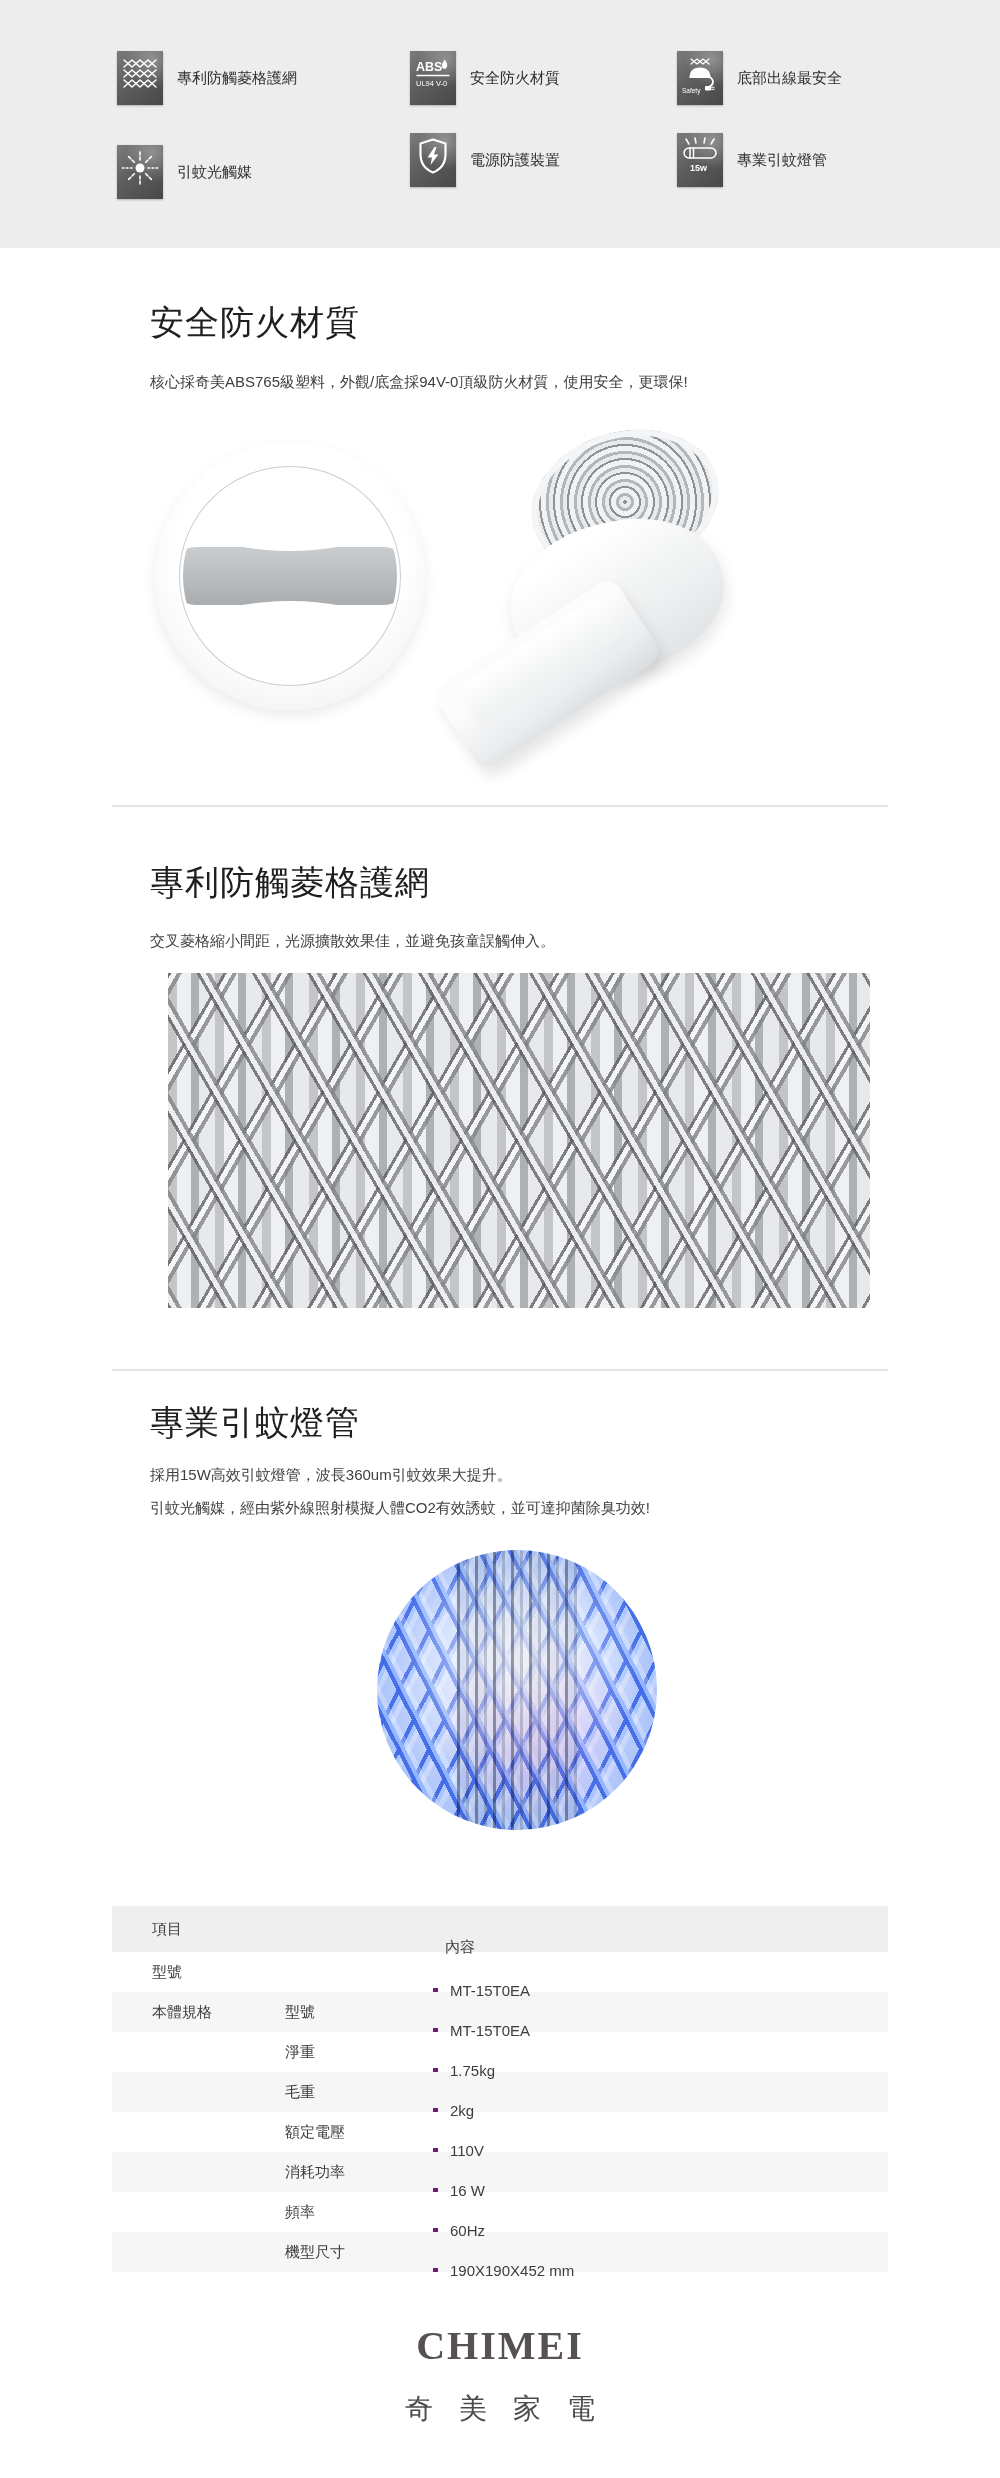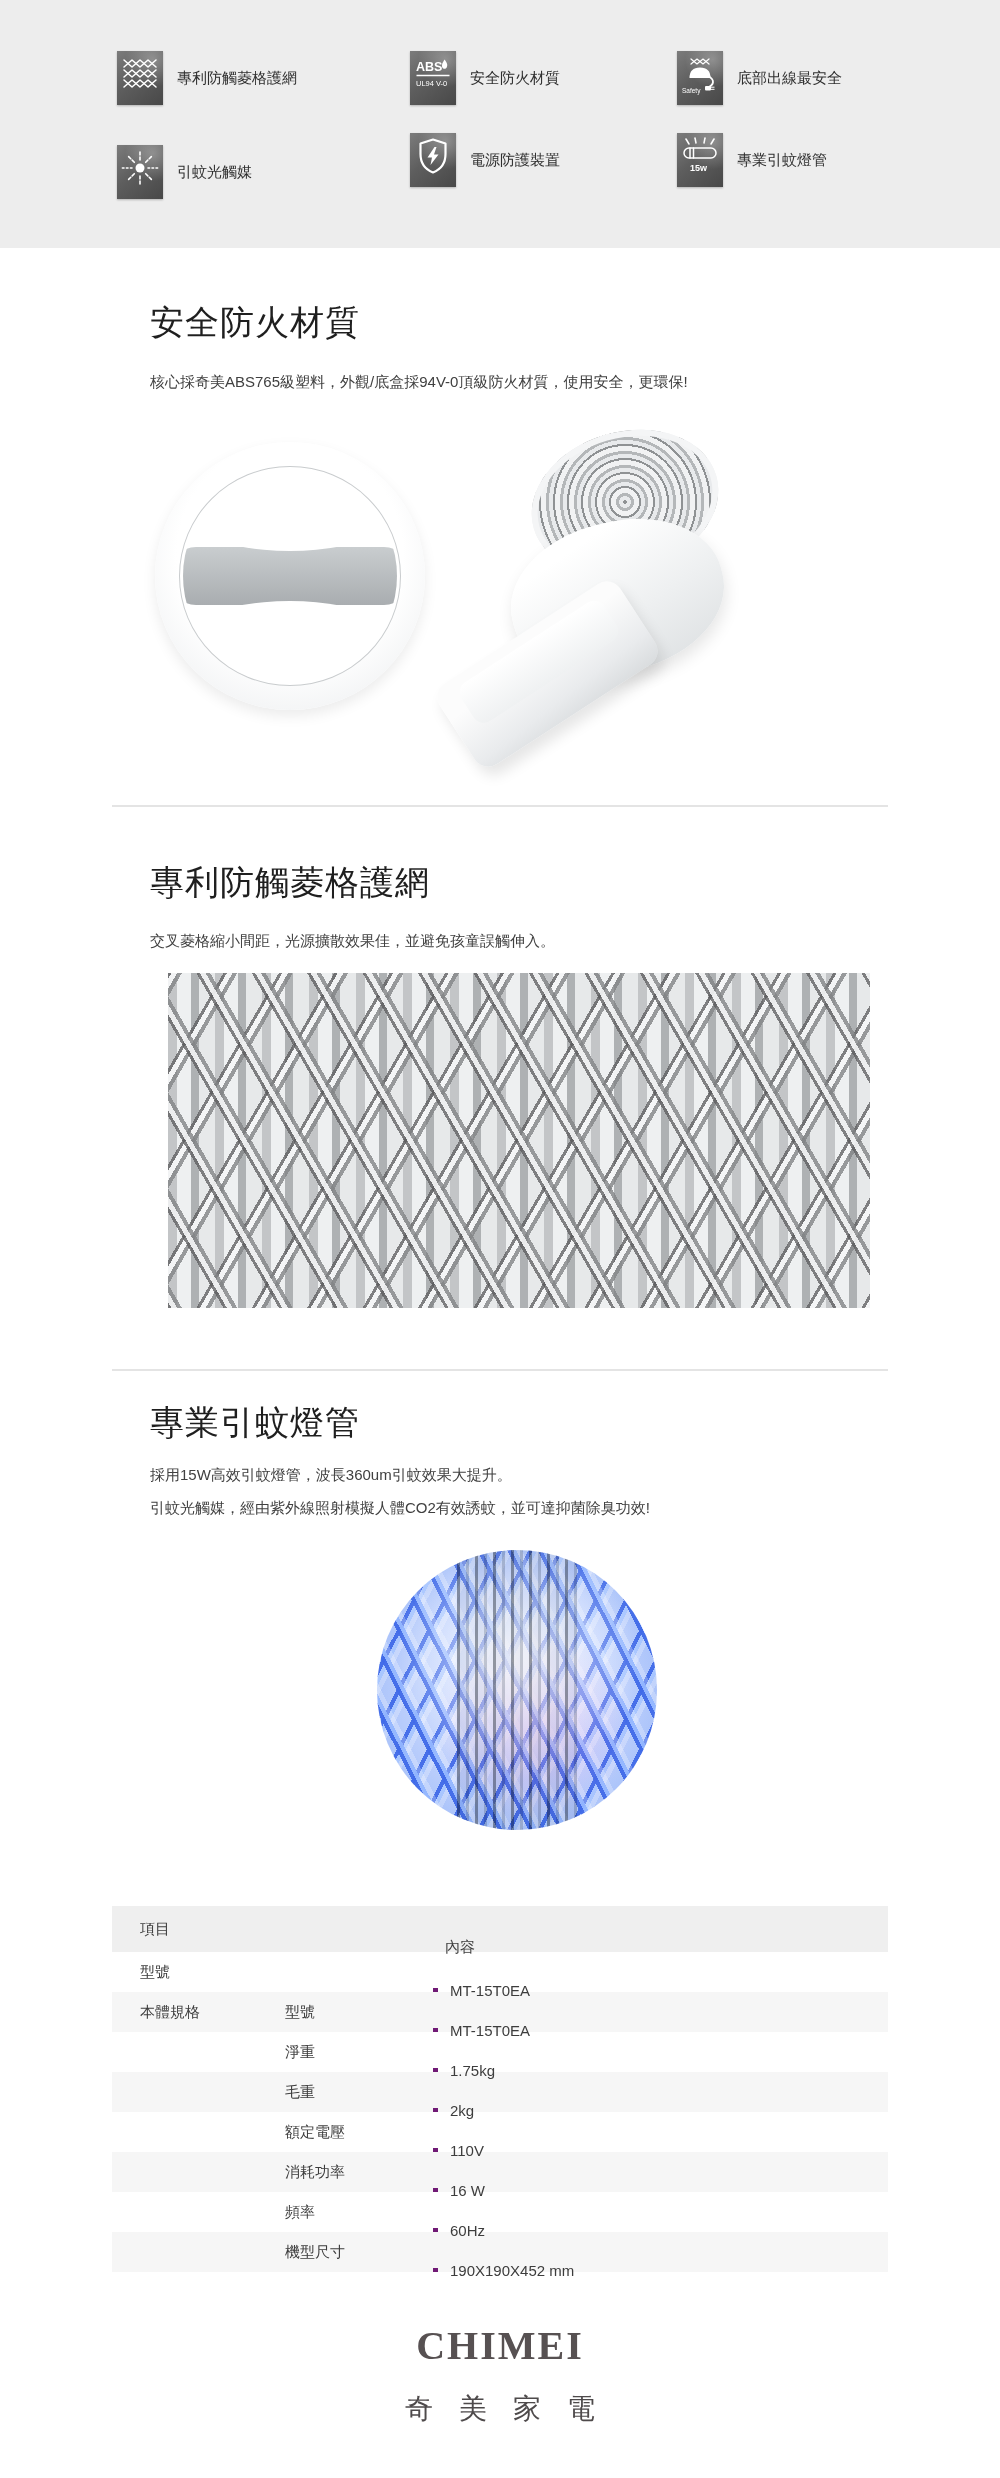--- a/index.html
+++ b/index.html
@@ -69,21 +69,21 @@
   .lamp-core{position:absolute;left:50%;top:0;width:120px;height:100%;margin-left:-60px;opacity:.8;
     background:repeating-linear-gradient(90deg, #7e838a 0 3px, #eceef2 3px 9px, #b9bec6 9px 12px, #f4f5f8 12px 18px);
     mix-blend-mode:multiply;}
 
   
   .spec-table{position:absolute;left:112px;top:1906px;width:776px;font-size:15px;color:#3d3d3d;}
   .spec-row{display:flex;align-items:stretch;height:40px;}
   .spec-row.header{height:46px;background:#efefef;}
   .spec-row.stripe{background:#f6f6f6;}
   .cell{display:flex;align-items:center;box-sizing:border-box;}
-  .cell-cat{width:173px;padding-left:28px;}
+  .cell-cat{width:173px;padding-left:40px;}
   .cell-item{width:148px;}
   .cell-val{flex:1;padding-left:12px;margin-top:36px;}
   .spec-row .cell-val{border-left:5px solid #701a75;}
   .spec-row.header .cell-val{border-left:none;}
 
   
   .footer{position:absolute;left:0;top:2322px;width:1000px;text-align:center;}
   .brand{font-family:"Liberation Serif", serif;font-weight:bold;font-size:40px;letter-spacing:2px;color:#575152;}
   .brand-zh{margin-top:19px;font-size:28px;color:#4e4a4b;letter-spacing:26px;margin-right:-26px;display:inline-block;}
   .brand-zh-wrap{margin-top:2px;}

